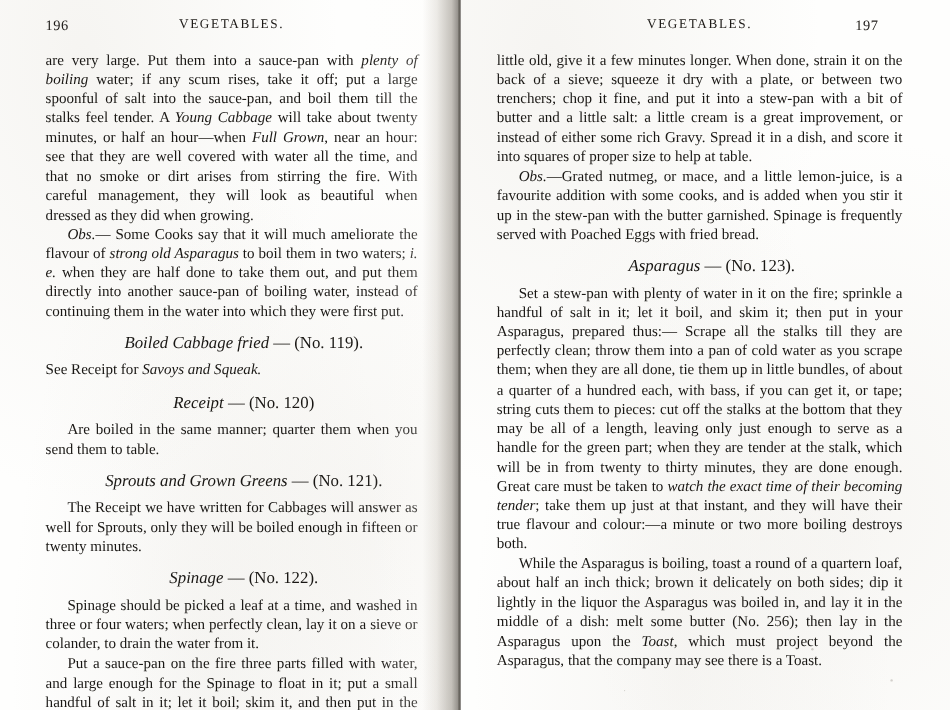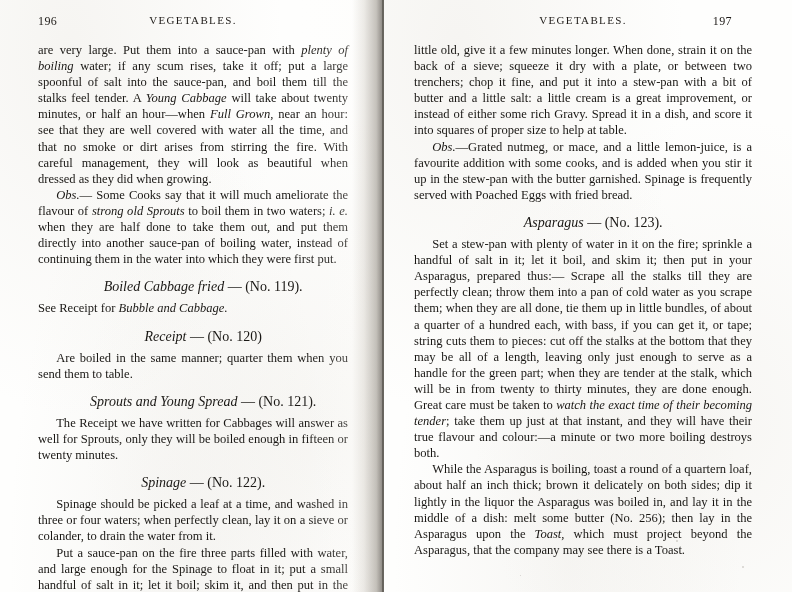--- a/index.html
+++ b/index.html
@@ -165,26 +165,26 @@
 <div id="scan">
 
   <div class="sheet left"></div>
 
   <div class="runhead l-folio scanblur">196</div>
   <div class="runhead l-title scanblur">VEGETABLES.</div>
 
   <div class="col left">
     <div class="body scanblur" id="left-body">
         <p class="noind">are very large.   Put them into a sauce-pan with <em>plenty of boiling</em> water; if any scum rises, take it off; put a large spoonful of salt into the sauce-pan, and boil them till the stalks feel tender.  A <em>Young Cabbage</em> will take about twenty minutes, or half an hour—when <em>Full Grown</em>, near an hour: see that they are well covered with water all the time, and that no smoke or dirt arises from stirring the fire.  With careful management, they will look as beautiful when dressed as they did when growing.</p>
-        <p class=""><em>Obs.</em>— Some Cooks say that it will much ameliorate the flavour of <em>strong old Sprouts</em> to boil them in two waters; <em>i. e.</em> when they are half done to take them out, and put them directly into another sauce-pan of boiling water, instead of continuing them in the water into which they were first put.</p>
+        <p class=""><em>Obs.</em>— Some Cooks say that it will much ameliorate the flavour of <em>strong old Asparagus</em> to boil them in two waters; <em>i. e.</em> when they are half done to take them out, and put them directly into another sauce-pan of boiling water, instead of continuing them in the water into which they were first put.</p>
         <p class="recipe-head"><span>Boiled Cabbage fried</span><span class="num"> — (No. 119).</span></p>
-        <p class="noind">See Receipt for <em>Bubble and Cabbage.</em></p>
+        <p class="noind">See Receipt for <em>Savoys and Squeak.</em></p>
         <p class="recipe-head"><span>Receipt</span><span class="num"> — (No. 120)</span></p>
         <p class="">Are boiled in the same manner; quarter them when you send them to table.</p>
-        <p class="recipe-head"><span>Sprouts and Young Spread</span><span class="num"> — (No. 121).</span></p>
+        <p class="recipe-head"><span>Sprouts and Grown Greens</span><span class="num"> — (No. 121).</span></p>
         <p class="">The Receipt we have written for Cabbages will answer as well for Sprouts, only they will be boiled enough in fifteen or twenty minutes.</p>
         <p class="recipe-head"><span>Spinage</span><span class="num"> — (No. 122).</span></p>
         <p class="">Spinage should be picked a leaf at a time, and washed in three or four waters; when perfectly clean, lay it on a sieve or colander, to drain the water from it.</p>
         <p class="">Put a sauce-pan on the fire three parts filled with water, and large enough for the Spinage to float in it; put a small handful of salt in it; let it boil; skim it, and then put in the Spinage; make it boil as quick as possible till quite tender, pressing the Spinage down frequently that it may be done equally; it will be enough in about ten minutes, if boiled in plenty of water: if the Spinage is a</p>
       </div>
   </div>
 
   <div class="fade-right"></div>
 
   <div class="gutter"></div>

